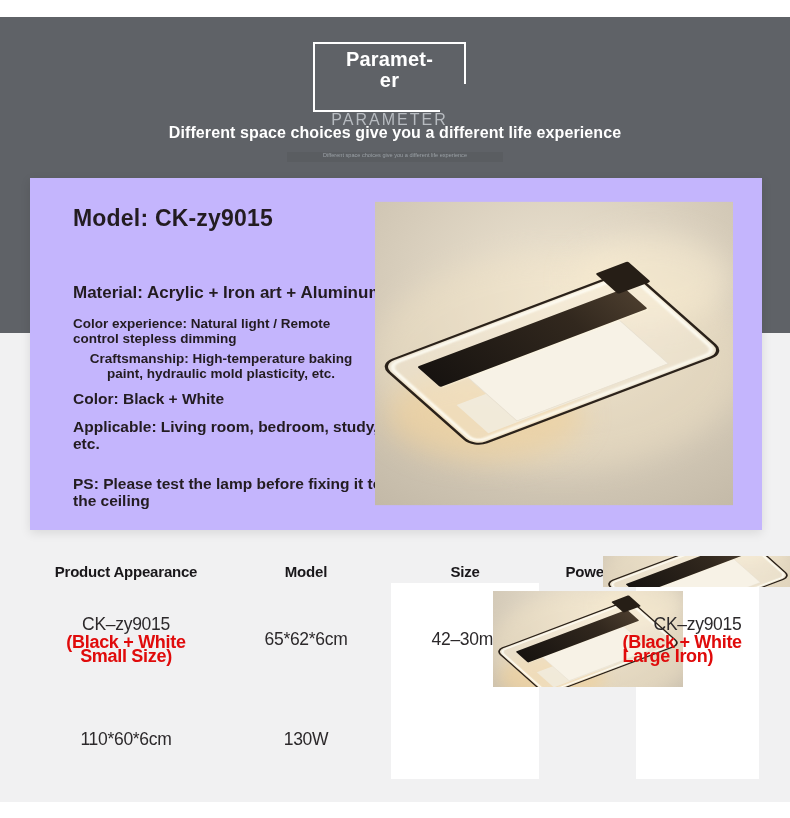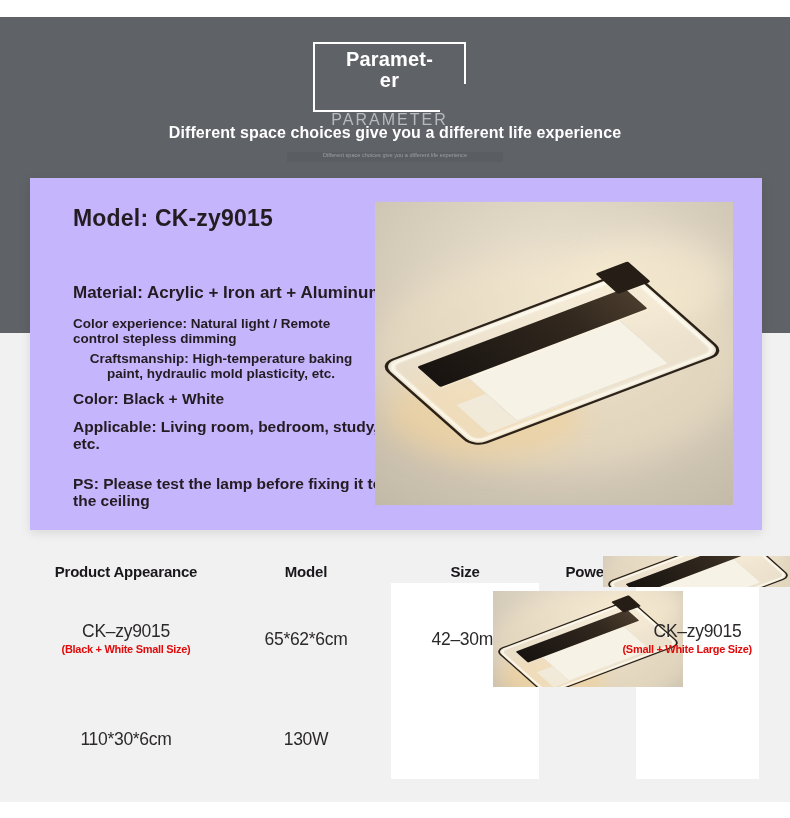--- a/index.html
+++ b/index.html
@@ -48,21 +48,21 @@
   .white-col.space { left:636px; width:123px; }
 
   .spec { position:absolute; left:31px; top:548px; width:728px;
           display:grid; grid-template-columns:190px 170px 148px 97px 123px;
           grid-template-rows:31px 96px 96px; row-gap:4px;margin-top:8px; }
   .hcell { display:flex; align-items:center; justify-content:center;
            font-size:15px; font-weight:bold; color:#19171a; letter-spacing:-0.2px; }
   .cell { display:flex; flex-direction:column; align-items:center; justify-content:center;
           font-size:17.5px; color:#2c292b; letter-spacing:-0.3px; }
   .cell.model-cell { line-height:18px; }
-  .variant { font-size:11px; font-weight:bold; color:#e00b0b; text-align:center; line-height:14px; margin-top:2px; width:150px; }
+  .variant { font-size:18px; font-weight:bold; color:#e00b0b; text-align:center; line-height:14px; margin-top:2px; width:150px; }
   .row2 .variant { text-align:left; }
   .thumb-cell { padding:0; }
   .thumb { display:block; width:190px; height:96px; }
 </style>
 </head>
 <body>
 
 <div class="page">
 
   <svg width="0" height="0" style="position:absolute" aria-hidden="true">
@@ -158,23 +158,23 @@
       <span>42–30m²</span>
     </div>
 
     <div class="cell thumb-cell row2">
       <svg class="thumb" viewBox="0 52 356 180" preserveAspectRatio="xMidYMid slice">
           <use href="#lampScene"></use>
         </svg>
     </div>
     <div class="cell model-cell row2">
       <span>CK–zy9015</span>
-      <span class="variant">(Small + White Large Size)</span>
+      <span class="variant">(Black + White Large Iron)</span>
     </div>
     <div class="cell row2">
-      <span>110*30*6cm</span>
+      <span>110*60*6cm</span>
     </div>
     <div class="cell row2">
       <span>130W</span>
     </div>
   </div>
 
 </div>
 
 </body></html>

